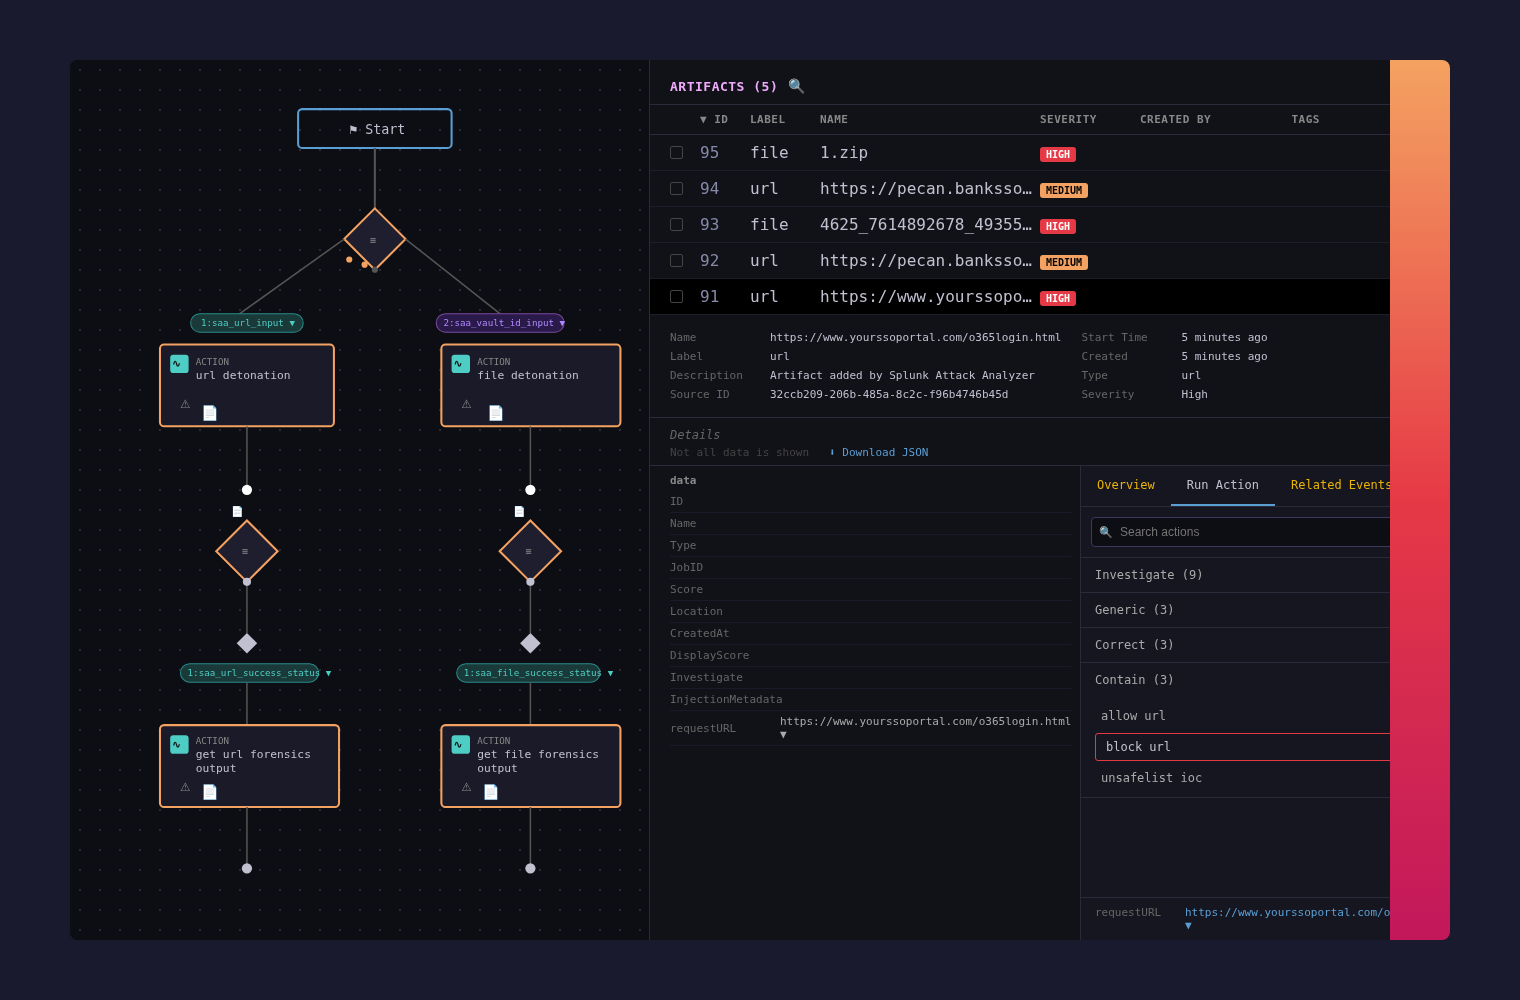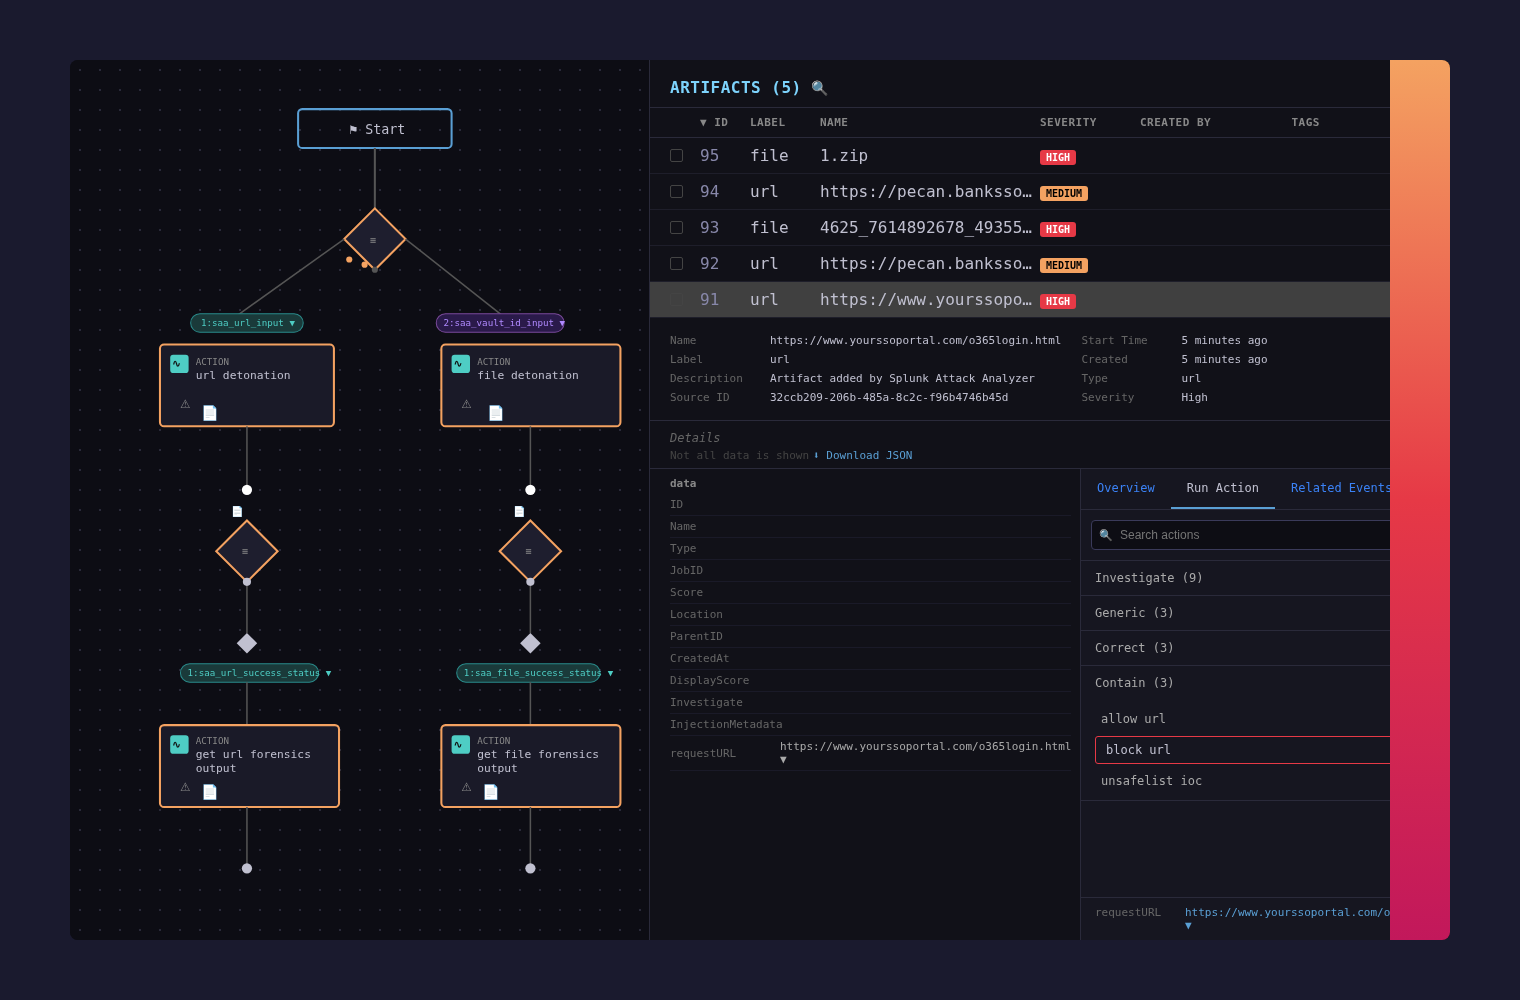--- a/index.html
+++ b/index.html
@@ -47,22 +47,22 @@
     
     .artifacts-header {
       display: flex;
       align-items: center;
       gap: 10px;
       padding: 18px 20px 10px;
       border-bottom: 1px solid #2a2a3a;
     }
 
     .artifacts-title {
-      color: #7dd3fc;
-      font-size: 16px;
+      color: #f0abfc;
+      font-size: 13px;
       font-weight: 600;
       letter-spacing: 0.5px;
     }
 
     .search-icon-small {
       color: #666;
       font-size: 14px;
       cursor: pointer;
     }
 
@@ -80,21 +80,21 @@
     .table-row {
       display: grid;
       grid-template-columns: 30px 50px 70px 220px 100px 100px 80px;
       padding: 8px 20px;
       border-bottom: 1px solid #1e1e2a;
       align-items: center;
       cursor: pointer;
     }
 
     .table-row.selected {
-      background: #404040;
+      background: #000000;
     }
 
     .checkbox {
       width: 13px;
       height: 13px;
       border: 1px solid #444;
       background: transparent;
       border-radius: 2px;
       cursor: pointer;
     }
@@ -219,21 +219,21 @@
       font-size: 12px;
     }
 
     .action-tabs {
       display: flex;
       border-bottom: 1px solid #2a2a3a;
     }
 
     .action-tab {
       padding: 12px 16px;
-      color: #3b82f6;
+      color: #eab308;
       font-size: 12px;
       cursor: pointer;
       border-bottom: 2px solid transparent;
     }
 
     .action-tab.active {
       color: #c0c0d0;
       border-bottom: 2px solid #5a9fd4;
     }
 
@@ -553,21 +553,21 @@
         </div>
         <div class="detail-row">
           <span class="detail-label">Severity</span>
           <span class="detail-value">High</span>
         </div>
       </div>
     </div>
 
     <div class="details-section">
       <div class="details-title">Details</div>
-      <div style="display:flex; gap:4px; align-items:center;">
+      <div style="display:flex; gap:20px; align-items:center;">
         <span class="details-subtitle">Not all data is shown</span>
         <a class="download-link">⬇ Download JSON</a>
       </div>
     </div>
 
     <div style="display:flex; flex:1; overflow:hidden;">
 
       <div class="data-fields">
         <div class="data-fields-left">
           <div class="data-section-title">data</div>
@@ -590,24 +590,20 @@
   </div>
               <div class="data-field-row">
     <span class="data-field-label">Score</span>
     <span class="data-field-value"></span>
   </div>
               <div class="data-field-row">
     <span class="data-field-label">Location</span>
     <span class="data-field-value"></span>
   </div>
               <div class="data-field-row">
-    <span class="data-field-label">ParentID</span>
-    <span class="data-field-value"></span>
-  </div>
-              <div class="data-field-row">
     <span class="data-field-label">CreatedAt</span>
     <span class="data-field-value"></span>
   </div>
               <div class="data-field-row">
     <span class="data-field-label">DisplayScore</span>
     <span class="data-field-value"></span>
   </div>
               <div class="data-field-row">
     <span class="data-field-label">Investigate</span>
     <span class="data-field-value"></span>

